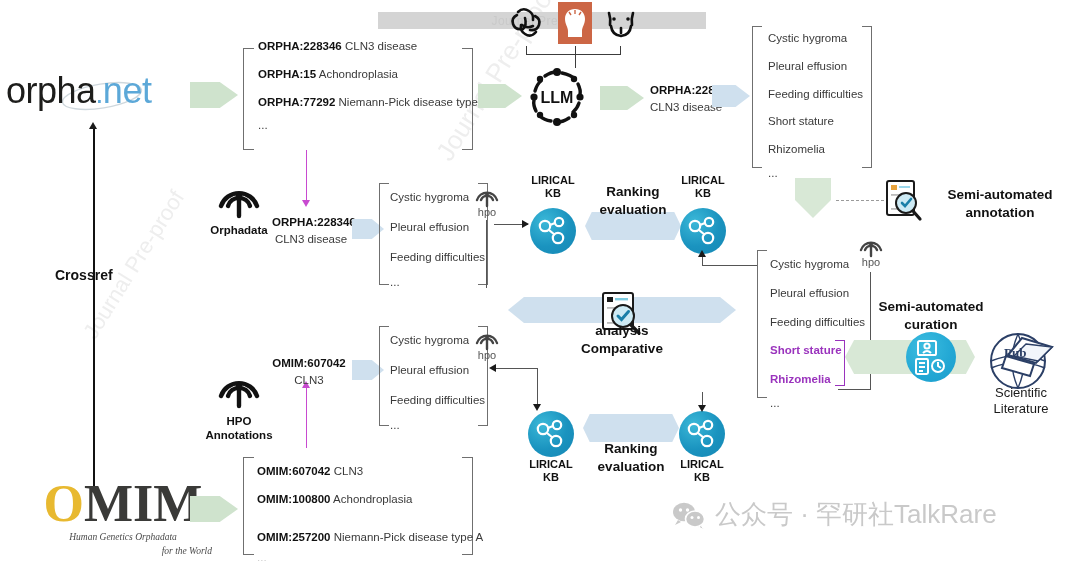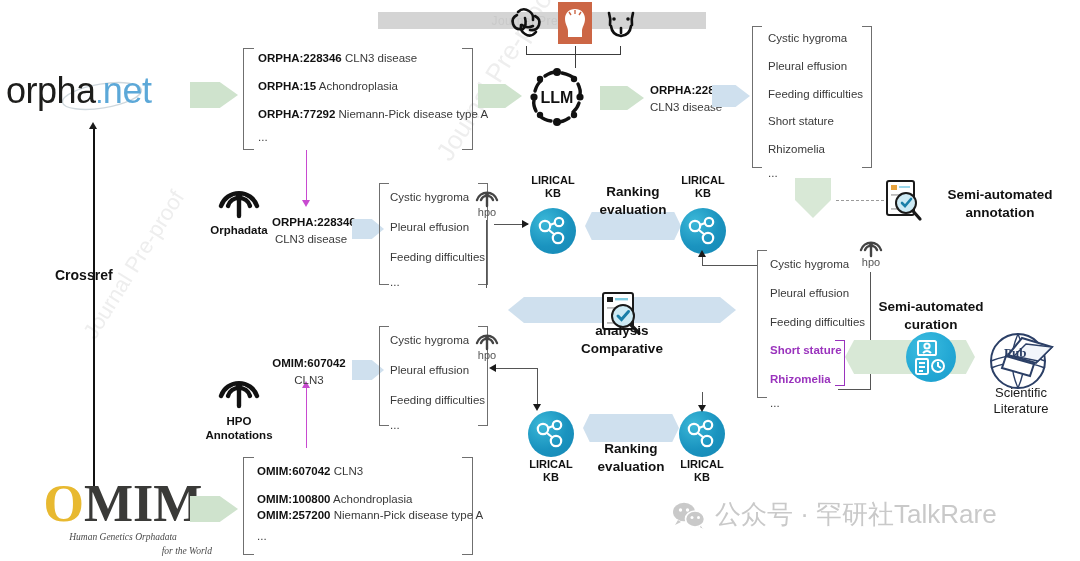--- a/index.html
+++ b/index.html
@@ -101,21 +101,21 @@
     </svg>
     <div class="abs" style="left:0;top:0;">
       <span class="orph-word orph-dark">orpha</span><span class="orph-word orph-blue" style="font-size:28px;">.</span><span class="orph-word orph-blue">net</span>
     </div>
   </div>
 
   <div class="chev" style="left:190px;top:82px;width:48px;height:26px;"></div>
 
   <div class="bracket" style="left:243px;top:48px;width:10px;height:100px;"></div>
   <div class="bracket right" style="left:462px;top:48px;width:10px;height:100px;"></div>
-  <div class="abs" style="left:258px;top:52px;">
+  <div class="abs" style="left:258px;top:40px;">
     <div class="txt" style="margin-bottom:14px;">
       <b>ORPHA:228346</b>
       <span>CLN3 disease</span>
     </div>
     <div class="txt" style="margin-bottom:14px;">
       <b>ORPHA:15</b>
       <span>Achondroplasia</span>
     </div>
     <div class="txt" style="margin-bottom:10px;">
       <b>ORPHA:77292</b>
@@ -489,21 +489,21 @@
 
   <div class="chev" style="left:190px;top:496px;width:48px;height:26px;"></div>
 
   <div class="bracket" style="left:243px;top:457px;width:10px;height:96px;"></div>
   <div class="bracket right" style="left:462px;top:457px;width:10px;height:96px;"></div>
   <div class="abs" style="left:257px;top:465px;">
     <div class="txt" style="margin-bottom:14px;">
       <b>OMIM:607042</b>
       <span>CLN3</span>
     </div>
-    <div class="txt" style="margin-bottom:2px;">
+    <div class="txt" style="margin-bottom:24px;">
       <b>OMIM:100800</b>
       <span>Achondroplasia</span>
     </div>
     <div class="txt" style="margin-bottom:8px;">
       <b>OMIM:257200</b>
       <span>Niemann-Pick disease type A</span>
     </div>
     <div class="txt">...</div>
   </div>
 

